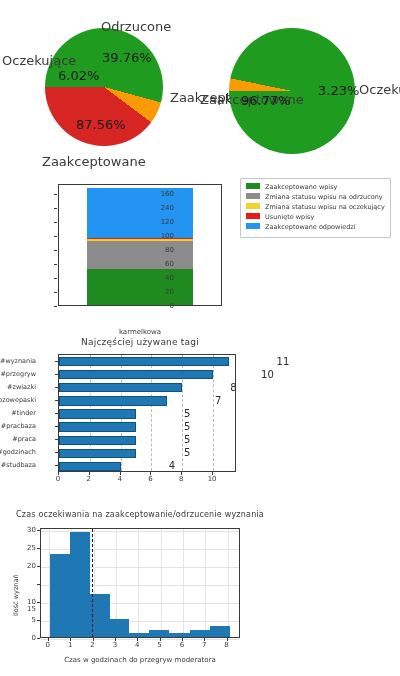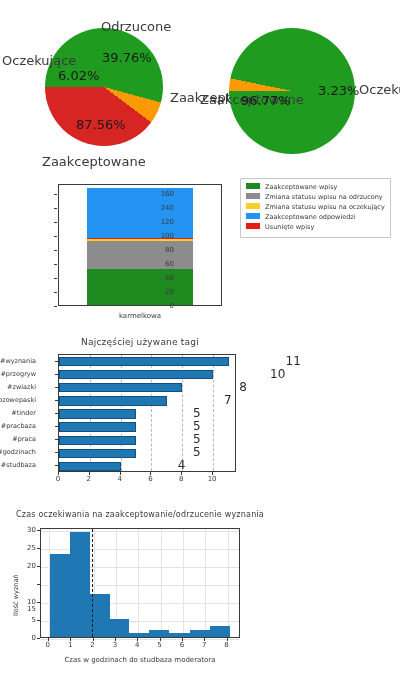--- a/index.html
+++ b/index.html
@@ -39,22 +39,22 @@
   
   #tags{left:0;top:336px;width:280px;height:172px;}
   .hb-plot{position:absolute;left:58px;top:18px;width:178px;height:118px;
            border:1px solid #3a3a3a;box-sizing:border-box;background:#fff;
            overflow:visible;}
   .hb-grid{position:absolute;top:0;bottom:0;width:1px;
            border-left:1px dashed #b9b9b9;}
   .hb-row{position:absolute;left:0;height:9px;}
   .hb-fill{height:100%;background:#1f77b4;border:.5px solid #11517d;
            box-sizing:border-box;}
-  .hb-val{position:absolute;font-size:12px;color:#2b2b2b;top:50%;
-          transform:translateY(-50%);margin-left:14px;padding-left:44px;}
+  .hb-val{position:absolute;font-size:10px;color:#2b2b2b;top:50%;
+          transform:translateY(-50%);margin-left:5px;padding-left:44px;}
   .hb-cat{position:absolute;right:244px;font-size:6.5px;color:#3a3a3a;
           text-align:right;transform:translateY(-50%);white-space:nowrap;}
   .hb-xtick{position:absolute;font-size:7px;color:#3a3a3a;
             transform:translateX(-50%);}
   .tickmark{position:absolute;background:#3a3a3a;}
 
   
   #hist{left:0;top:508px;width:280px;height:168px;}
   .hg-plot{position:absolute;left:40px;top:20px;width:200px;height:110px;
            border:1px solid #3a3a3a;box-sizing:border-box;background:#fff;}
@@ -120,43 +120,43 @@
         <div class="sb-ytickmark" style="top: 78.2286px; left: 54px;"></div>
         <div class="sb-ytick" style="top: 64.2857px;">100</div>
         <div class="sb-ytickmark" style="top: 64.2857px; left: 54px;"></div>
         <div class="sb-ytick" style="top: 50.3429px;">120</div>
         <div class="sb-ytickmark" style="top: 50.3429px; left: 54px;"></div>
         <div class="sb-ytick" style="top: 36.4px;">240</div>
         <div class="sb-ytickmark" style="top: 36.4px; left: 54px;"></div>
         <div class="sb-ytick" style="top: 22.4571px;">160</div>
         <div class="sb-ytickmark" style="top: 22.4571px; left: 54px;"></div>
       </div>
-    <div class="sb-xlbl" style="left:58px;top:140px;width:164px;">karmelkowa</div>
+    <div class="sb-xlbl" style="left:58px;top:156px;width:164px;">karmelkowa</div>
   </div>
 
   <div class="legend" id="sb-legend">
       <div class="leg-row">
         <span class="leg-sw" style="background: rgb(31, 138, 31);"></span>
         <span class="leg-tx">Zaakceptowane wpisy</span>
       </div>
       <div class="leg-row">
         <span class="leg-sw" style="background: rgb(140, 140, 140);"></span>
         <span class="leg-tx">Zmiana statusu wpisu na odrzucony</span>
       </div>
       <div class="leg-row">
         <span class="leg-sw" style="background: rgb(242, 210, 43);"></span>
         <span class="leg-tx">Zmiana statusu wpisu na oczekujący</span>
       </div>
       <div class="leg-row">
+        <span class="leg-sw" style="background: rgb(232, 27, 18);"></span>
+        <span class="leg-tx">Usunięte wpisy</span>
+      </div>
+      <div class="leg-row">
         <span class="leg-sw" style="background: rgb(36, 148, 242);"></span>
         <span class="leg-tx">Zaakceptowane odpowiedzi</span>
-      </div>
-      <div class="leg-row">
-        <span class="leg-sw" style="background: rgb(232, 27, 18);"></span>
-        <span class="leg-tx">Usunięte wpisy</span>
       </div>
     </div>
 
   <div class="panel" id="tags">
     <div class="title" style="position:absolute;left:0;top:1px;width:280px;">Najczęściej używane tagi</div>
     <div class="hb-plot" id="hb-plot">
         <div class="hb-grid" style="left: 30.8225px;"></div>
         <div class="hb-grid" style="left: 61.645px;"></div>
         <div class="hb-grid" style="left: 92.4675px;"></div>
         <div class="hb-grid" style="left: 123.29px;"></div>
@@ -290,16 +290,16 @@
         <div class="hg-yt" style="top: 75.9016px; margin-top: 25px;">15</div>
         <div class="tickmark" style="left: 37px; top: 75.9016px; width: 3px; height: 1px;"></div>
         <div class="hg-yt" style="top: 57.8689px;">20</div>
         <div class="tickmark" style="left: 37px; top: 57.8689px; width: 3px; height: 1px;"></div>
         <div class="hg-yt" style="top: 39.8361px;">25</div>
         <div class="tickmark" style="left: 37px; top: 39.8361px; width: 3px; height: 1px;"></div>
         <div class="hg-yt" style="top: 21.8033px;">30</div>
         <div class="tickmark" style="left: 37px; top: 21.8033px; width: 3px; height: 1px;"></div>
       </div>
     <div class="hg-ylab" style="left:12px;top:108px;">Ilość wyznań</div>
-    <div class="axislbl" style="position:absolute;left:40px;top:148px;width:200px;text-align:center;">Czas w godzinach do studbaza moderatora</div>
+    <div class="axislbl" style="position:absolute;left:40px;top:148px;width:200px;text-align:center;">Czas w godzinach do przegryw moderatora</div>
   </div>
 
 </div>
 
 </body></html>

